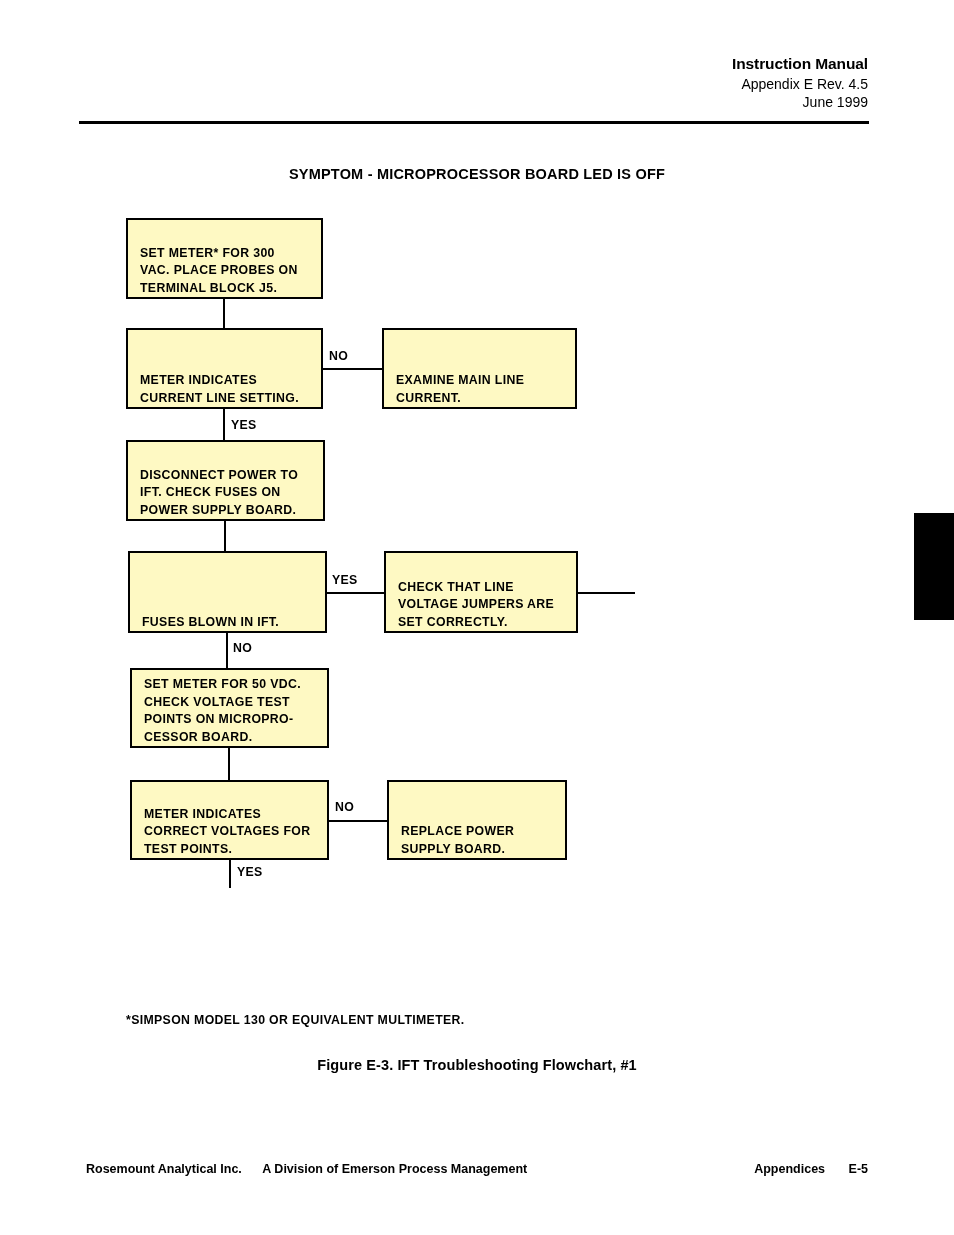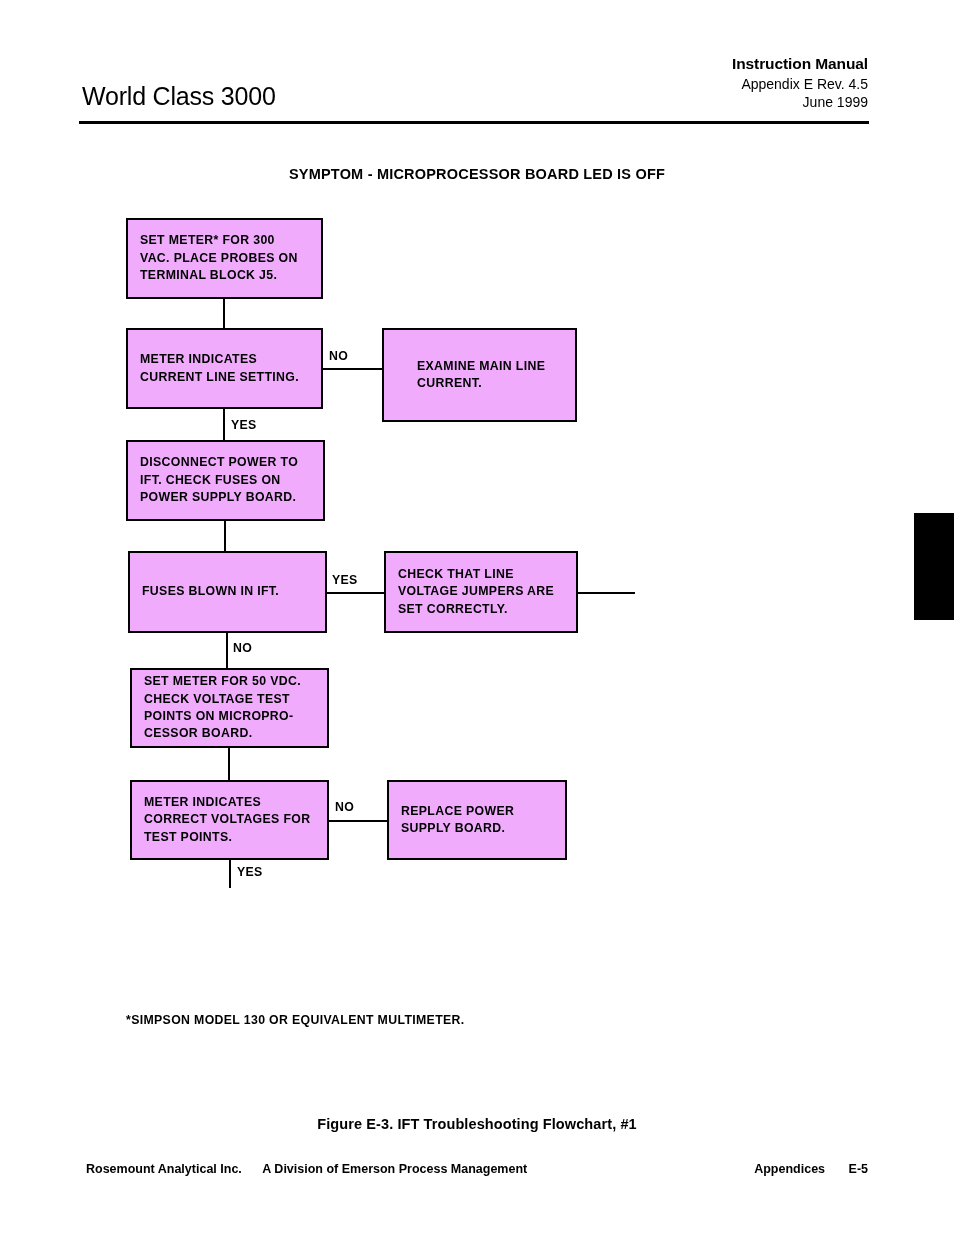--- a/index.html
+++ b/index.html
@@ -75,23 +75,23 @@
   #flowchart {
     position: absolute;
     left: 0; top: 0;
     width: 954px;
     height: 1235px;
   }
   .fc-box {
     position: absolute;
     border: 2px solid #000;
     box-sizing: border-box;
-    background: #f0abfc;
+    background: #fef9c3;
     display: flex;
-    align-items: center;
+    align-items: flex-end;
   }
   .fc-box .fc-text {
     font-size: 12.3px;
     font-weight: bold;
     line-height: 1.42;
     letter-spacing: 0.35px;
     padding: 0 0 0 12px;
     white-space: pre-line;
   }
   .fc-line {
@@ -114,21 +114,21 @@
     left: 126px;
     top: 1013px;
     font-size: 12.3px;
     font-weight: bold;
     letter-spacing: 0.35px;
     white-space: nowrap;
   }
   #figure-caption {
     position: absolute;
     left: 0;
-    top: 1116px;
+    top: 1057px;
     width: 954px;
     text-align: center;
     font-size: 14.5px;
     font-weight: bold;
     letter-spacing: 0.1px;
   }
 
   
   #thumb-tab {
     position: absolute;
@@ -161,21 +161,20 @@
     right: 86px;
     top: 0;
     white-space: nowrap;
   }
   #footer-right .pg { display: inline-block; margin-left: 20px; }
 </style>
 </head>
 <body>
 
 <div id="page-header">
-  <div id="doc-title">World Class 3000</div>
   <div id="header-meta">
     <div class="manual">Instruction Manual</div>
     <div class="rev">Appendix E  Rev. 4.5</div>
     <div class="date">June 1999</div>
   </div>
   <div id="header-rule"></div>
 </div>
 
 <div id="figure-heading">SYMPTOM - MICROPROCESSOR BOARD LED IS OFF</div>
 
@@ -190,21 +189,21 @@
   <div class="fc-line v" style="left:223px; top:299px; height:29px;"></div>
 
   <div class="fc-box" style="left:126px; top:328px; width:197px; height:81px;">
     <div class="fc-text">METER INDICATES
 CURRENT LINE SETTING.</div>
   </div>
 
   <div class="fc-line h" style="left:323px; top:368px; width:59px;"></div>
   <div class="fc-label" style="left:329px; top:349px;">NO</div>
 
-  <div class="fc-box" style="left:382px; top:328px; width:195px; height:94px;padding-left:21px;">
+  <div class="fc-box" style="left:382px; top:328px; width:195px; height:81px;">
     <div class="fc-text">EXAMINE MAIN LINE
 CURRENT.</div>
   </div>
 
   <div class="fc-line v" style="left:223px; top:409px; height:31px;"></div>
   <div class="fc-label" style="left:231px; top:418px;">YES</div>
 
   <div class="fc-box" style="left:126px; top:440px; width:199px; height:81px;">
     <div class="fc-text">DISCONNECT POWER TO
 IFT. CHECK FUSES ON

